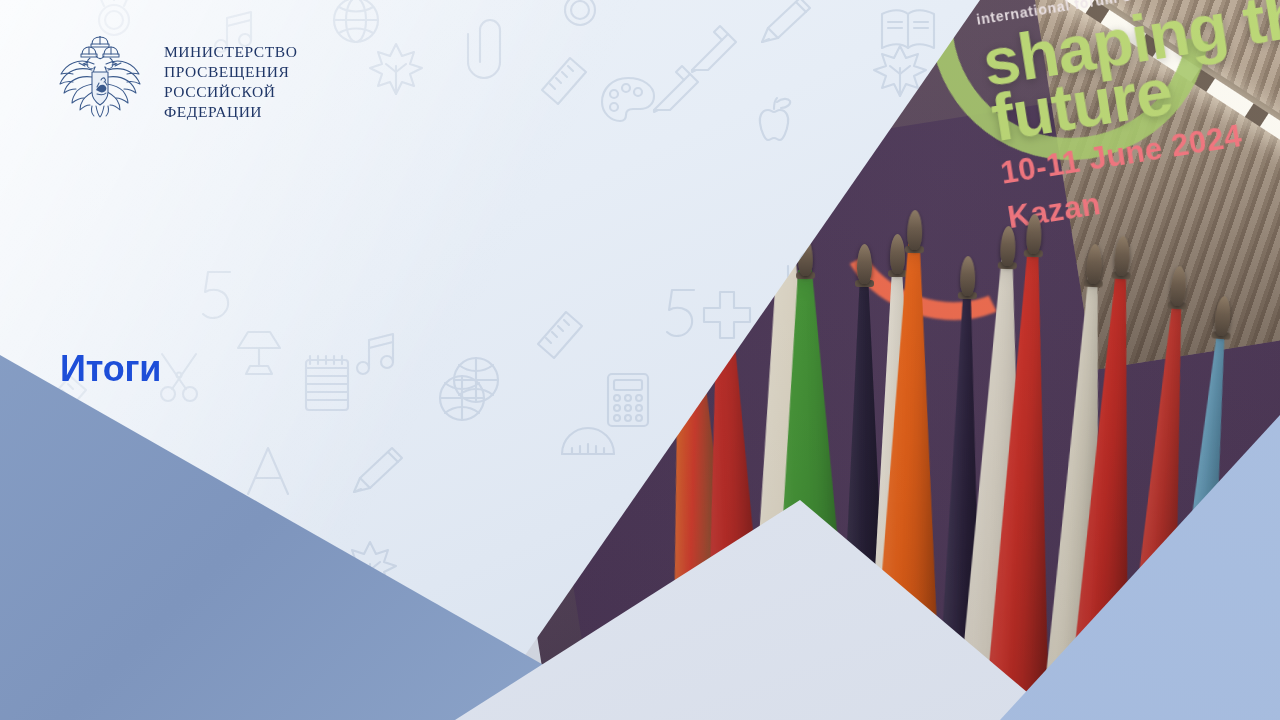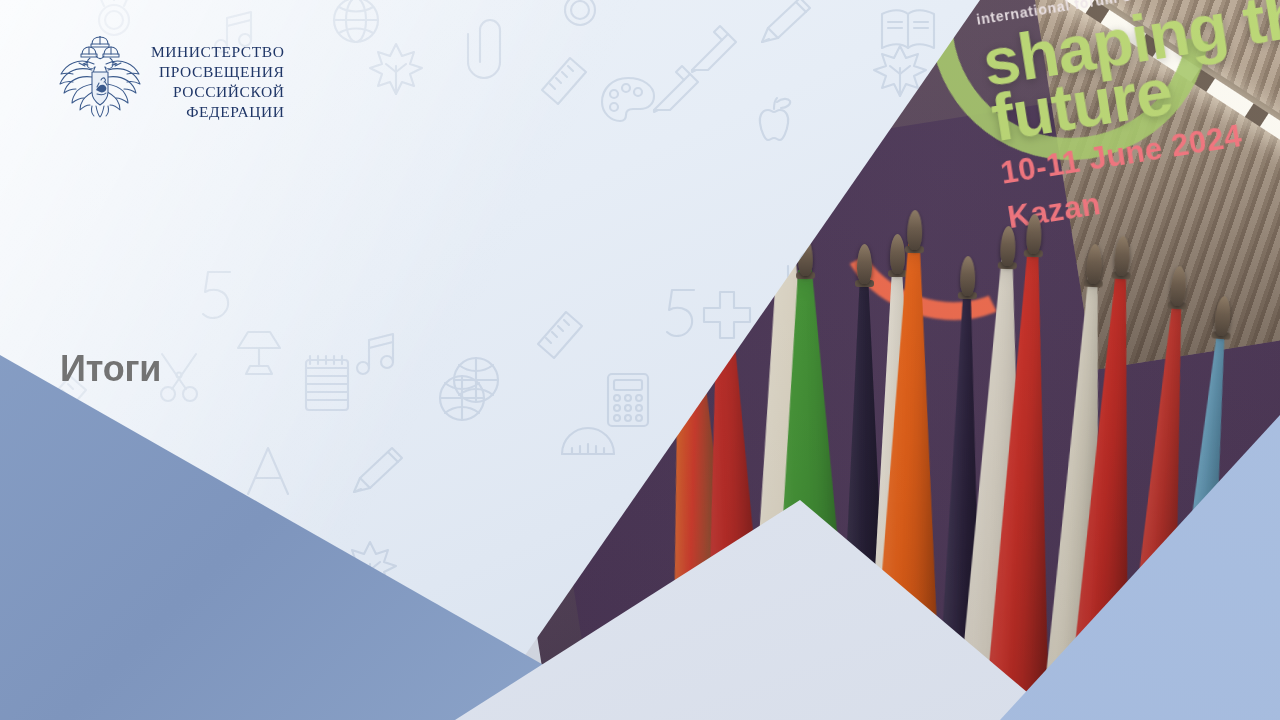--- a/index.html
+++ b/index.html
@@ -185,21 +185,21 @@
   
   .sky-wedge{
     position:absolute;left:0;top:0;width:1280px;height:720px;
     background:linear-gradient(200deg,#adc2e2 0%,#a2b8dc 100%);
     clip-path:polygon(1280px 415px, 1280px 720px, 1000px 720px);
   }
 
   
   .logo-row{
     position:absolute;left:52px;top:36px;
-    display:flex;align-items:center;gap:3px;text-align:right;
+    display:flex;align-items:center;gap:16px;
   }
   .crest{width:96px;height:92px;display:block;}
   .ministry-name{
     color:#1f3667;
     font-family:"Liberation Serif", serif;
     font-size:15.5px;
     line-height:1.30;
     letter-spacing:.55px;
     font-weight:400;
     white-space:pre-line;
@@ -209,21 +209,21 @@
     position:absolute;left:60px;top:164px;width:700px;
     color:#1b3569;
     font-size:40px;
     font-weight:bold;
     line-height:1.17;
     letter-spacing:-.4px;
     white-space:pre-line;
   }
   .subhead{
     position:absolute;left:60px;top:348px;
-    color:#737373;
+    color:#1d4ed8;
     font-size:36px;
     font-weight:bold;
     letter-spacing:-.2px;
   }
 </style>
 </head>
 <body>
 
 <div class="stage">
 

